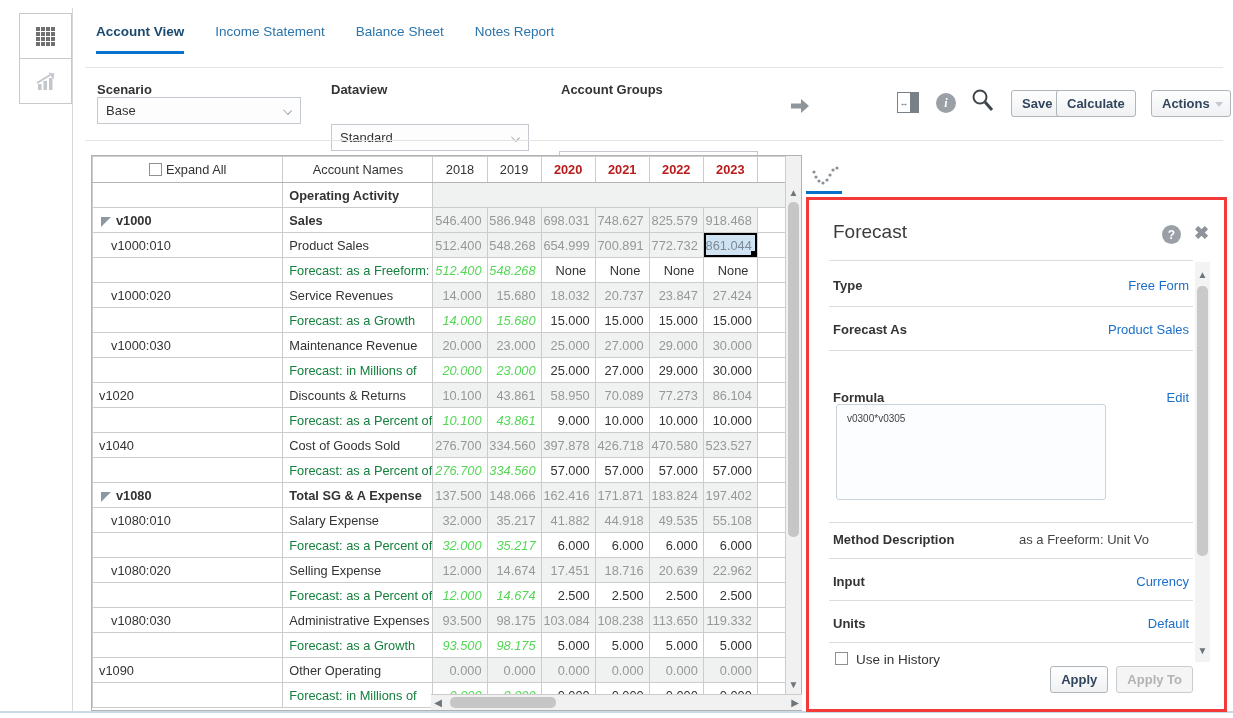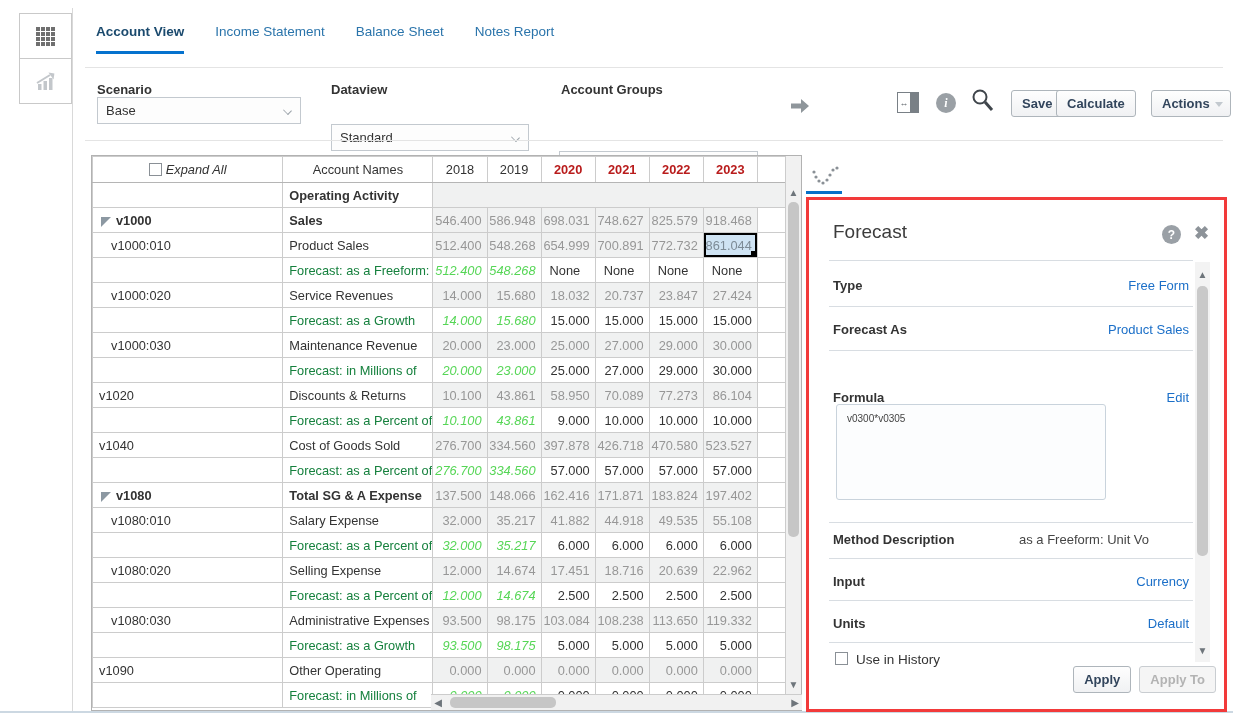--- a/index.html
+++ b/index.html
@@ -30,34 +30,34 @@
   #pane-toggle-icon { width:22px; height:21px; border:1px solid #798086; display:flex; }
   #pane-toggle-icon .pt-left { flex:1; display:flex; align-items:center; justify-content:center; font-size:9px; color:#60666c; }
   #pane-toggle-icon .pt-right { width:8px; background:#798086; }
 
   
   #grid-wrap { left:91px; top:155px; width:711px; height:556px; border:1px solid #b2b2b2; background:#fff; display:flex; overflow:hidden; }
   table { border-collapse:collapse; table-layout:fixed; width:694px; flex:none; align-self:flex-start; }
   th,td { border:1px solid #ccc; font-size:12.8px; font-weight:normal; height:25px; overflow:hidden; white-space:nowrap; }
   thead th { height:26px; text-align:center; color:#333; background:#fff; border-bottom:1px solid #b5b5b5; }
   th.year-forecast { color:#b91c1c;font-weight:bold; }
-  #expand-all-wrap { display:flex; align-items:center; justify-content:center; gap:4px;font-style:italic; }
+  #expand-all-wrap { display:flex; align-items:center; justify-content:center; gap:4px; }
   .checkbox { width:13px; height:13px; border:1px solid #8a9096; background:#fff; flex:none; }
   .c-tree { padding-left:6px; background:#fff; }
   .c-tree.lvl-child { padding-left:18px; }
   .c-tree.lvl-parent { font-weight:bold; padding-left:8px; }
   .tri { display:inline-block; width:0; height:0; border-top:10px solid #8c98a2; border-right:10px solid transparent; margin-right:5px; vertical-align:-2px; }
   .c-name { padding-left:6px; background:#fff; }
   .row-parent .c-name, .row-group .c-name { font-weight:bold; }
   .row-forecast .c-name { color:#15803d; cursor:pointer; }
   .c-val { text-align:right; padding-right:5px; position:relative; }
   .c-val.acct { background:#f0f1f1; color:#979797; }
   .c-val.hist { background:#fff; color:#56d656; font-style:italic; }
   .c-val.fcst { background:#fff; color:#333; }
-  .c-val.none-val { text-align:left; padding-left:8px; }
+  .c-val.none-val { text-align:left; padding-left:14px; }
   .c-val.selected { background:#cfe3f3 !important; box-shadow:inset 0 0 0 2px #000; color:#7d8b96; }
   .c-val.selected::after { content:""; position:absolute; right:0px; bottom:0px; width:6px; height:6px; background:#000; }
   .c-groupband { background:#f0f1f1; }
   .c-fill { background:#fff; }
 
   
   .sb { background:#f1f1f1; }
   .sb-arrow { color:#6e757b; font-size:10px; line-height:10px; text-align:center; }
   #grid-vscroll { left:785px; top:156px; width:16px; height:554px; border-left:1px solid #ccc; }
   #grid-vscroll .sb-arrow.up { position:absolute; left:0; right:0; top:32px; }
@@ -80,21 +80,21 @@
   .fp-label { font-size:13px; font-weight:bold; color:#333; white-space:nowrap; }
   .fp-value { font-size:13px; color:#1b6fc8; white-space:nowrap; overflow:hidden; margin-left:12px; }
   .fp-value.plain { color:#454545; }
   #fp-formula-box { position:absolute; left:27px; top:204px; width:270px; height:96px; background:#fcfdfe; border:1px solid #c9d3dc; border-radius:3px; font-size:10px; color:#444; padding:8px 10px; }
   #fp-scroll { position:absolute; left:386px; top:62px; width:15px; height:400px; background:#f3f3f3; }
   #fp-scroll .sb-arrow.up { position:absolute; left:0; right:0; top:8px; }
   #fp-scroll .thumb { position:absolute; left:2px; width:11px; top:24px; height:270px; background:#c9c9c9; border-radius:5px; }
   #fp-scroll .sb-arrow.down { position:absolute; left:0; right:0; top:384px; }
   #fp-history { position:absolute; left:26px; top:452px; width:340px; height:16px; overflow:hidden; display:flex; align-items:flex-start; gap:8px; }
   #fp-history span { font-size:13.5px; color:#333; }
-  #fp-footer { position:absolute; right:8px; top:466px; display:flex; gap:8px; }
+  #fp-footer { position:absolute; right:31px; top:466px; display:flex; gap:8px; }
   .tool-btn.disabled { color:#b3b3b3; background:#f5f5f5; border-color:#c9cdd1; cursor:default; }
 
   #go-arrow-icon svg, .svg-icon svg { display:block; }
 </style>
 </head>
 <body>
 
 <div class="abs rail-btn" id="rail-btn-grid">
   <span class="svg-icon">
     <svg width="19" height="19" viewBox="0 0 19 19">

